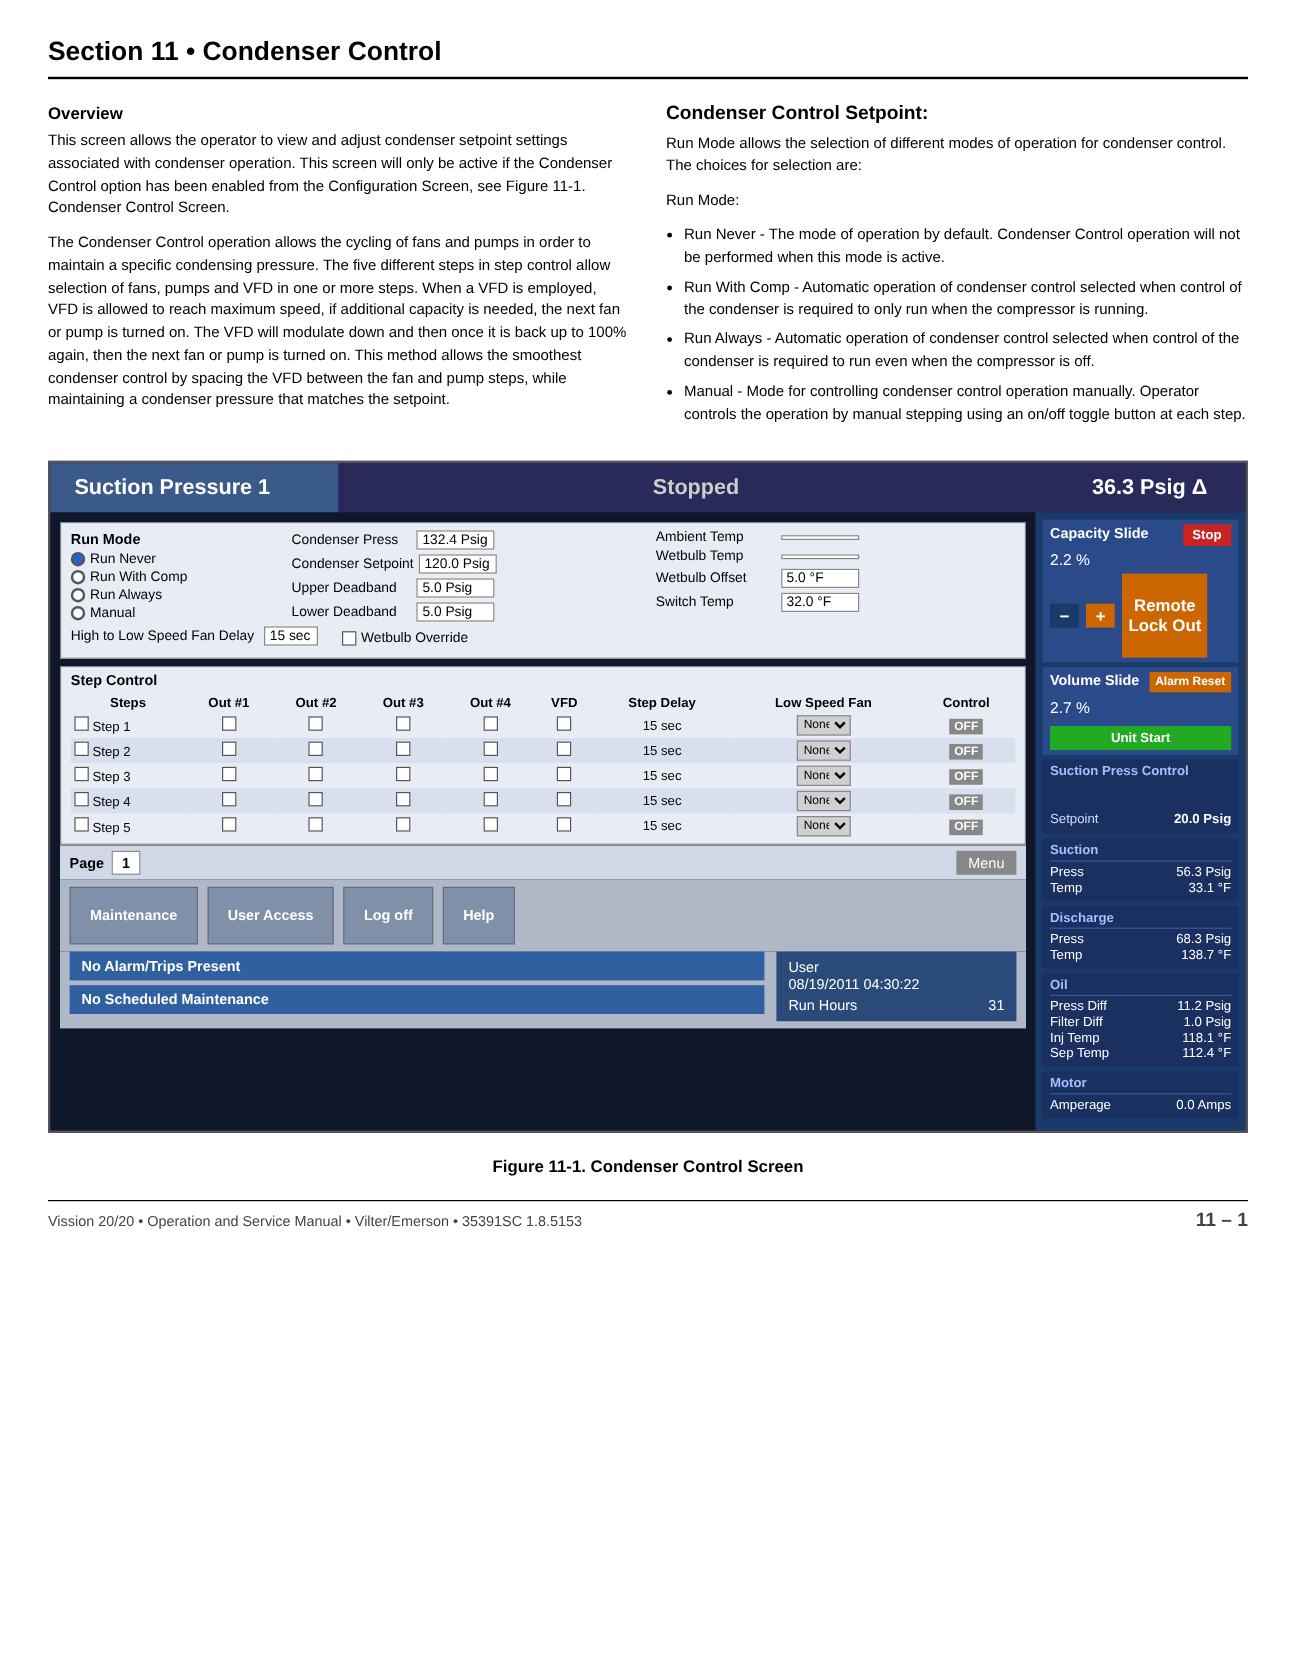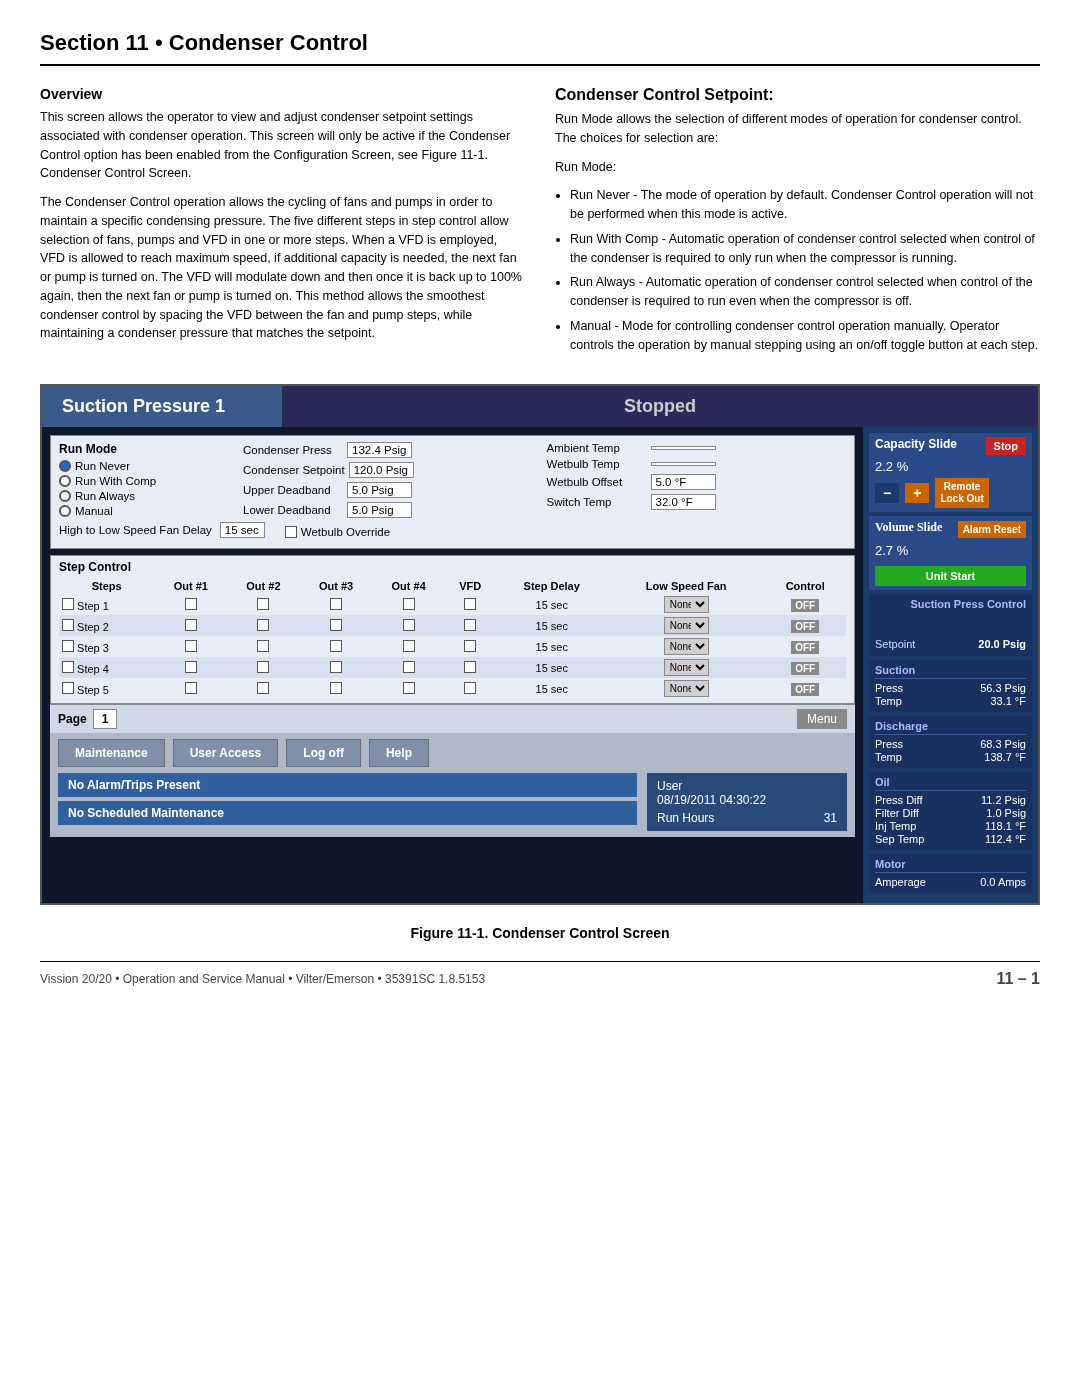--- a/index.html
+++ b/index.html
@@ -271,21 +271,21 @@
     .nav-bar {
       background: #b0b8c8;
       display: flex;
       gap: 8px;
       padding: 6px 8px;
     }
     .nav-btn {
       background: #8090a8;
       color: #fff;
       border: 1px solid #607080;
-      padding: 6px 16px;
+      padding: 16px 16px;
       font-size: 12px;
       cursor: pointer;
       font-weight: bold;
     }
 
     
     .status-bar {
       background: #b0b8c8;
       display: flex;
       padding: 0 8px 6px;
@@ -353,40 +353,39 @@
       color: #fff;
       font-size: 14px;
       font-weight: bold;
       padding: 2px 8px;
       border: none;
       cursor: pointer;
     }
     .remote-lockout {
       background: #cc6600;
       color: #fff;
-      font-size: 10px;
-      font-weight: bold;
-      padding: 3px 5px;
+      font-size: 14px;
+      font-weight: bold;
+      padding: 18px 5px;
       text-align: center;
       line-height: 1.2;
       border: none;
       cursor: pointer;
     }
 
     .volume-section {
       background: #2a4a8a;
       margin-bottom: 4px;
       padding: 4px 6px;
     }
     .vol-title {
       font-size: 12px;
       font-weight: bold;
       color: #fff;
       margin-bottom: 4px;
-      font-family: Liberation Serif, serif;
     }
     .alarm-reset-btn {
       background: #cc6600;
       color: #fff;
       font-size: 10px;
       font-weight: bold;
       padding: 3px 5px;
       float: right;
       border: none;
       cursor: pointer;
@@ -406,21 +405,20 @@
       border: none;
       cursor: pointer;
       margin-top: 4px;
     }
 
     
     .press-section {
       padding: 4px 6px;
       background: #1a3060;
       margin-bottom: 4px;
-      text-align: right;
     }
     .press-title {
       font-size: 11px;
       font-weight: bold;
       color: #aabbff;
       margin-bottom: 4px;
     }
     .press-row {
       display: flex;
       justify-content: space-between;
@@ -498,20 +496,21 @@
       <li>Manual - Mode for controlling condenser control operation manually. Operator controls the operation by manual stepping using an on/off toggle button at each step.</li>
     </ul>
   </div>
 </div>
 
 <div class="ui-panel">
 
   <div class="top-bar">
     <div class="top-bar-suction">Suction Pressure 1</div>
     <div class="top-bar-status">Stopped</div>
+    <div class="top-bar-pressure">36.3 Psig Δ</div>
   </div>
 
   <div class="main-content">
 
     <div class="left-panel">
 
       <div class="run-mode-section">
         <div class="run-mode-grid">
 
           <div>

